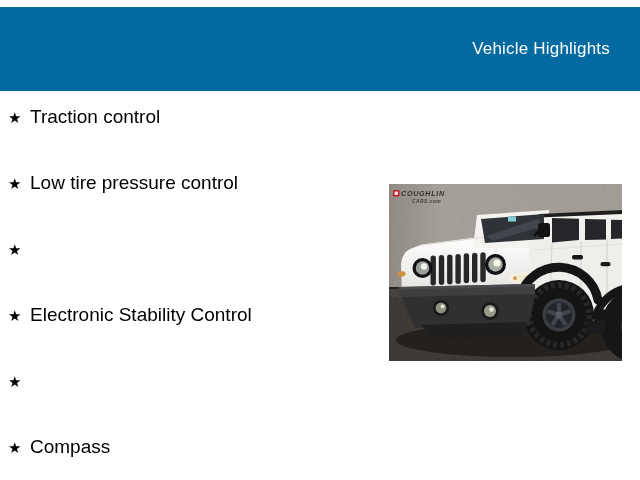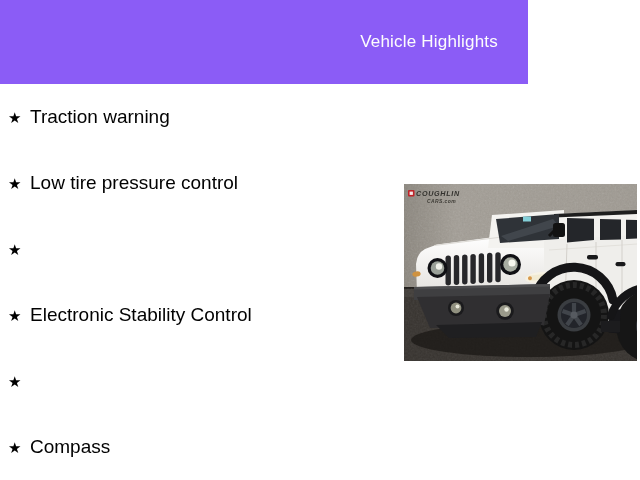--- a/index.html
+++ b/index.html
@@ -4,59 +4,59 @@
 <style>
   html,body{margin:0;padding:0}
   body{
     width:640px;height:480px;overflow:hidden;background:#fff;
     font-family:"Liberation Sans",sans-serif;
     -webkit-font-smoothing:antialiased;
   }
   .page{position:relative;width:640px;height:480px;background:#fff}
 
   
-  .topbar{position:absolute;top:0;left:0;width:528px;height:84px;background:#8b5cf6}
+  .topbar{position:absolute;top:7px;left:0;width:640px;height:84px;background:#0369a1}
   .topbar .title{
     position:absolute;right:30px;top:33px;
     font-size:17px;line-height:18px;color:#fdfdfd;letter-spacing:.2px;
     white-space:nowrap;
   }
 
   
   .features{
     position:absolute;top:84px;left:0;width:386px;
     margin:0;padding:0;list-style:none;
   }
   .feature{height:66px;display:flex;align-items:center;padding-left:8px}
   .feature .star{
     flex:0 0 22px;width:22px;font-size:15px;line-height:1;color:#000;
   }
   .feature .label{font-size:19px;color:#020202;white-space:nowrap}
 
   
   .photo{
-    position:absolute;left:404px;top:184px;width:233px;height:177px;
+    position:absolute;left:389px;top:184px;width:233px;height:177px;
     margin:0;overflow:hidden;
   }
   .photo svg{display:block}
 </style>
 </head>
 <body>
 
 <div class="page">
 
   <header class="topbar">
     <span class="title">Vehicle Highlights</span>
   </header>
 
   <ul class="features">
 
       <li class="feature">
         <span class="star">★</span>
-        <span class="label">Traction warning</span>
+        <span class="label">Traction control</span>
       </li>
 
       <li class="feature">
         <span class="star">★</span>
         <span class="label">Low tire pressure control</span>
       </li>
 
       <li class="feature">
         <span class="star">★</span>
       </li>

